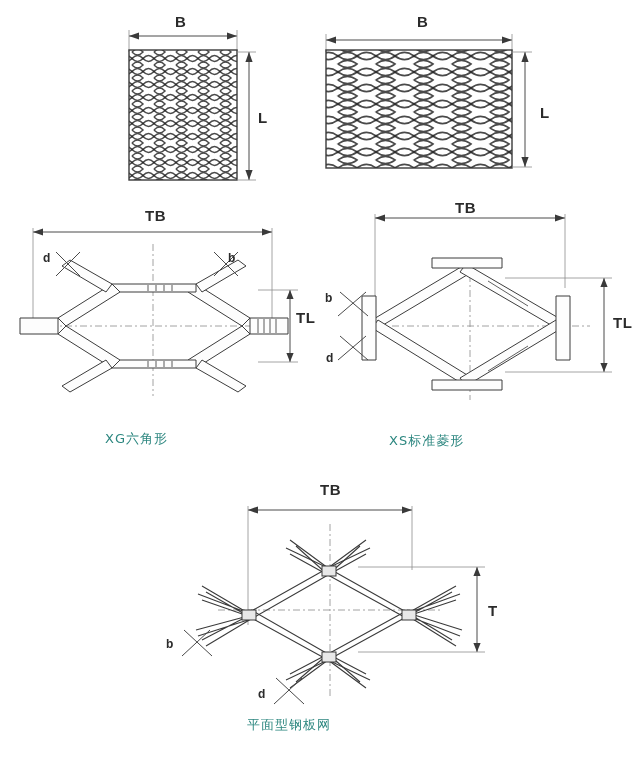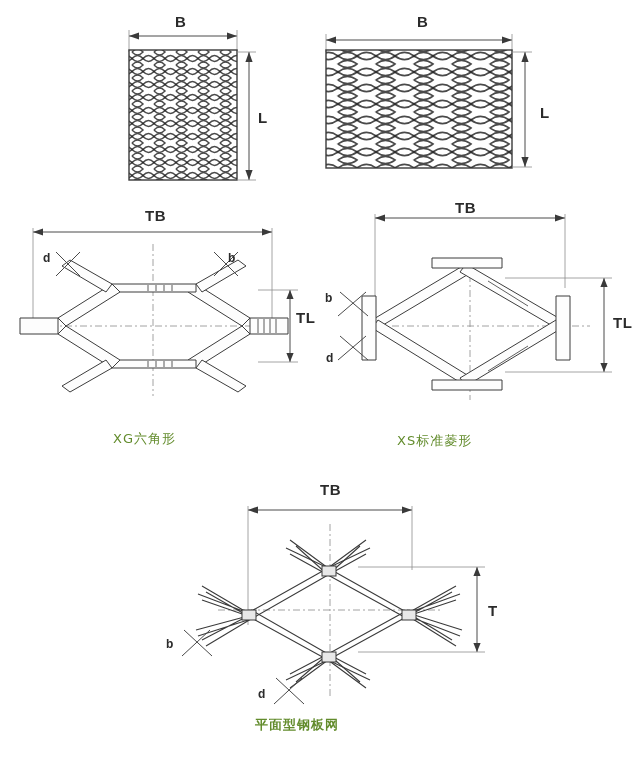--- a/index.html
+++ b/index.html
@@ -11,24 +11,23 @@
   .panel{position:absolute;}
   .dim-label{
     position:absolute;font-size:15px;font-weight:bold;color:#2b2b2b;
     letter-spacing:.5px;line-height:1;white-space:nowrap;
   }
   .callout{
     position:absolute;font-size:12px;font-weight:bold;color:#2b2b2b;
     line-height:1;white-space:nowrap;
   }
   .caption{
-    position:absolute;font-size:13px;color:#4d7c0f;white-space:nowrap;
+    position:absolute;font-size:13px;color:#0f766e;white-space:nowrap;
     letter-spacing:1px;font-family:"DejaVu Sans",sans-serif;
     opacity:.88;
-    margin-left:8px;
   }
   svg{display:block;overflow:visible;}
   .ln{stroke:#3b3b3b;fill:none;}
   .dimline{stroke:#4a4a4a;stroke-width:1;fill:none;}
   .extline{stroke:#8d8d8d;stroke-width:.8;fill:none;}
   .center{stroke:#8a8a8a;stroke-width:.8;fill:none;stroke-dasharray:7 3 2 3;}
   .strand{stroke:#3d3d3d;stroke-width:1;fill:#fdfdfd;}
   .plateborder{stroke:#3a3a3a;stroke-width:1.4;fill:none;}
 </style>
 </head>
@@ -311,14 +310,14 @@
     </g>
 
     <g stroke="#4a4a4a" stroke-width="1">
       <line x1="44" y1="160" x2="72" y2="186"></line>
       <line x1="70" y1="160" x2="42" y2="186"></line>
       <line x1="136" y1="208" x2="164" y2="234"></line>
       <line x1="162" y1="208" x2="134" y2="234"></line>
     </g>
   </svg>
 
-  <div class="caption" style="left:107px;top:246px;font-weight:bold;">平面型钢板网</div>
+  <div class="caption" style="left:107px;top:246px;">平面型钢板网</div>
 </div>
 
 </body></html>

